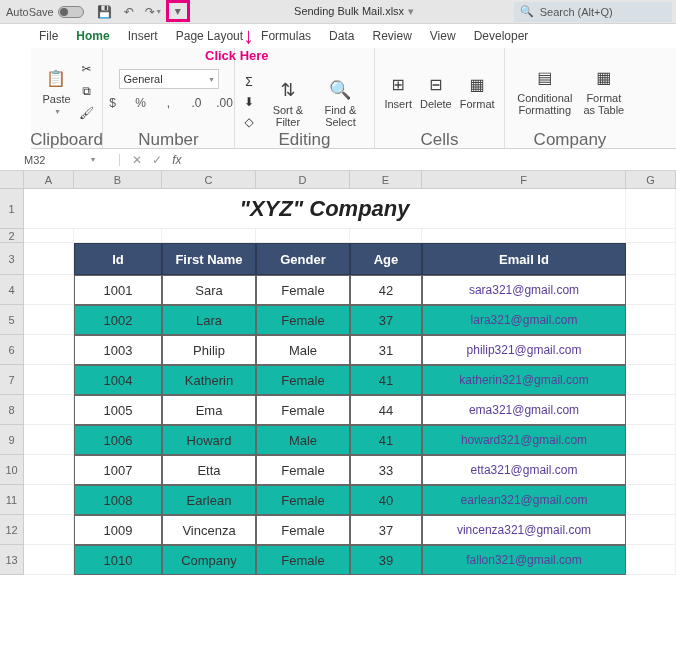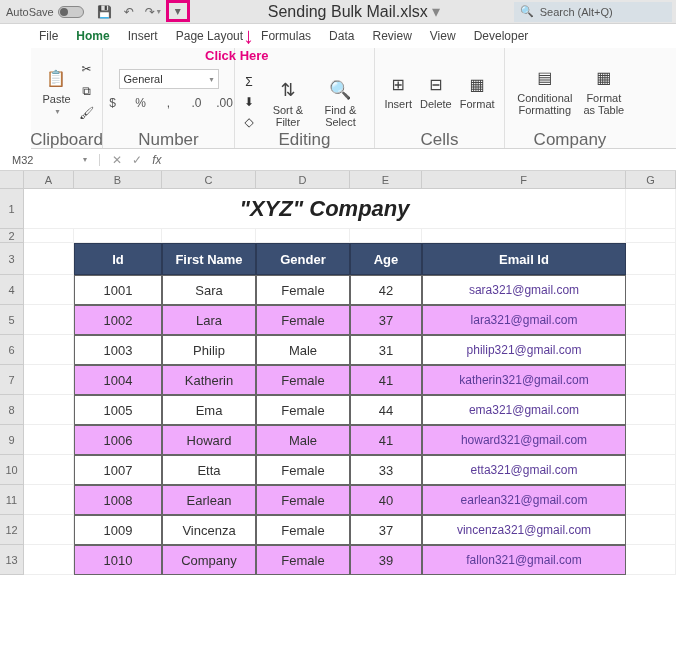--- a/index.html
+++ b/index.html
@@ -56,24 +56,24 @@
   .highlight-box {
     border: 3px solid #e6007e;
     width: 24px; height: 22px;
     display: flex; align-items: center; justify-content: center;
     color: #666;
     margin-top: -1px;
   }
   .title-center {
     flex: 1;
     text-align: center;
-    font-size: 16px;
+    font-size: 11px;
     color: #333;
     white-space: nowrap;
-    display:flex; align-items:center; justify-content:center; gap:4px;
+    display:flex; align-items:flex-start; justify-content:center; gap:4px;
   }
   .title-center .drop { color: #888; }
   .search {
     display: flex; align-items: center;
     background: #d8e0e6;
     height: 20px;
     width: 158px;
     margin-right: 4px;
     padding: 0 6px;
     gap: 6px;
@@ -156,23 +156,23 @@
   .styles-group { width: 130px; }
   .sortfind {display:flex; gap:0px;}
   .sortfind .big-btn .ico {font-size:18px;}
   .cells-row {display:flex;}
   .namebox {
     display:flex; align-items:center;
     height:22px; border-bottom:1px solid #d4d4d4;
     background:#fff;
   }
   .namebox .nbx {
-    width:100px; border-right:1px solid #d4d4d4;
+    width:120px; border-right:1px solid #d4d4d4;
     display:flex; align-items:center; justify-content:space-between;
-    padding:0 12px; font-size:11px; color:#555;
+    padding:0 24px; font-size:11px; color:#555;
   }
   .namebox .fx-area {display:flex; align-items:center; gap:10px; padding-left:12px; color:#999;}
   .fx-area .fx {font-style:italic; color:#666;}
   .sheet {
     display:grid;
     grid-template-columns: 24px 50px 88px 94px 94px 72px 204px 50px;
   }
   .hdcell {
     background:#e6e6e6;
     border-right:1px solid #ccc;
@@ -202,21 +202,21 @@
     color:#222;
   }
   .spacer-row { height:14px; }
   .table-header {
     background:#3b4f72; color:#fff; font-weight:bold; font-size:13px;
     border:1px solid #2c3a56; height:32px;
   }
   .tcell {
     background:#fff; border:1px solid #666; height:30px; font-size:13px;
   }
-  .tcell.alt { background:#f0abfc; }
+  .tcell.alt { background:#14b8a6; }
   .email { color:#5b3c99; font-size:12px; white-space:nowrap;}
   .drop-tiny { font-size:8px; color:#888; margin-left:2px;}
 </style>
 </head>
 <body>
 
 <div class="click-here">Click Here</div>
 <div class="arrow-down">↓</div>
 
 <div class="titlebar">

